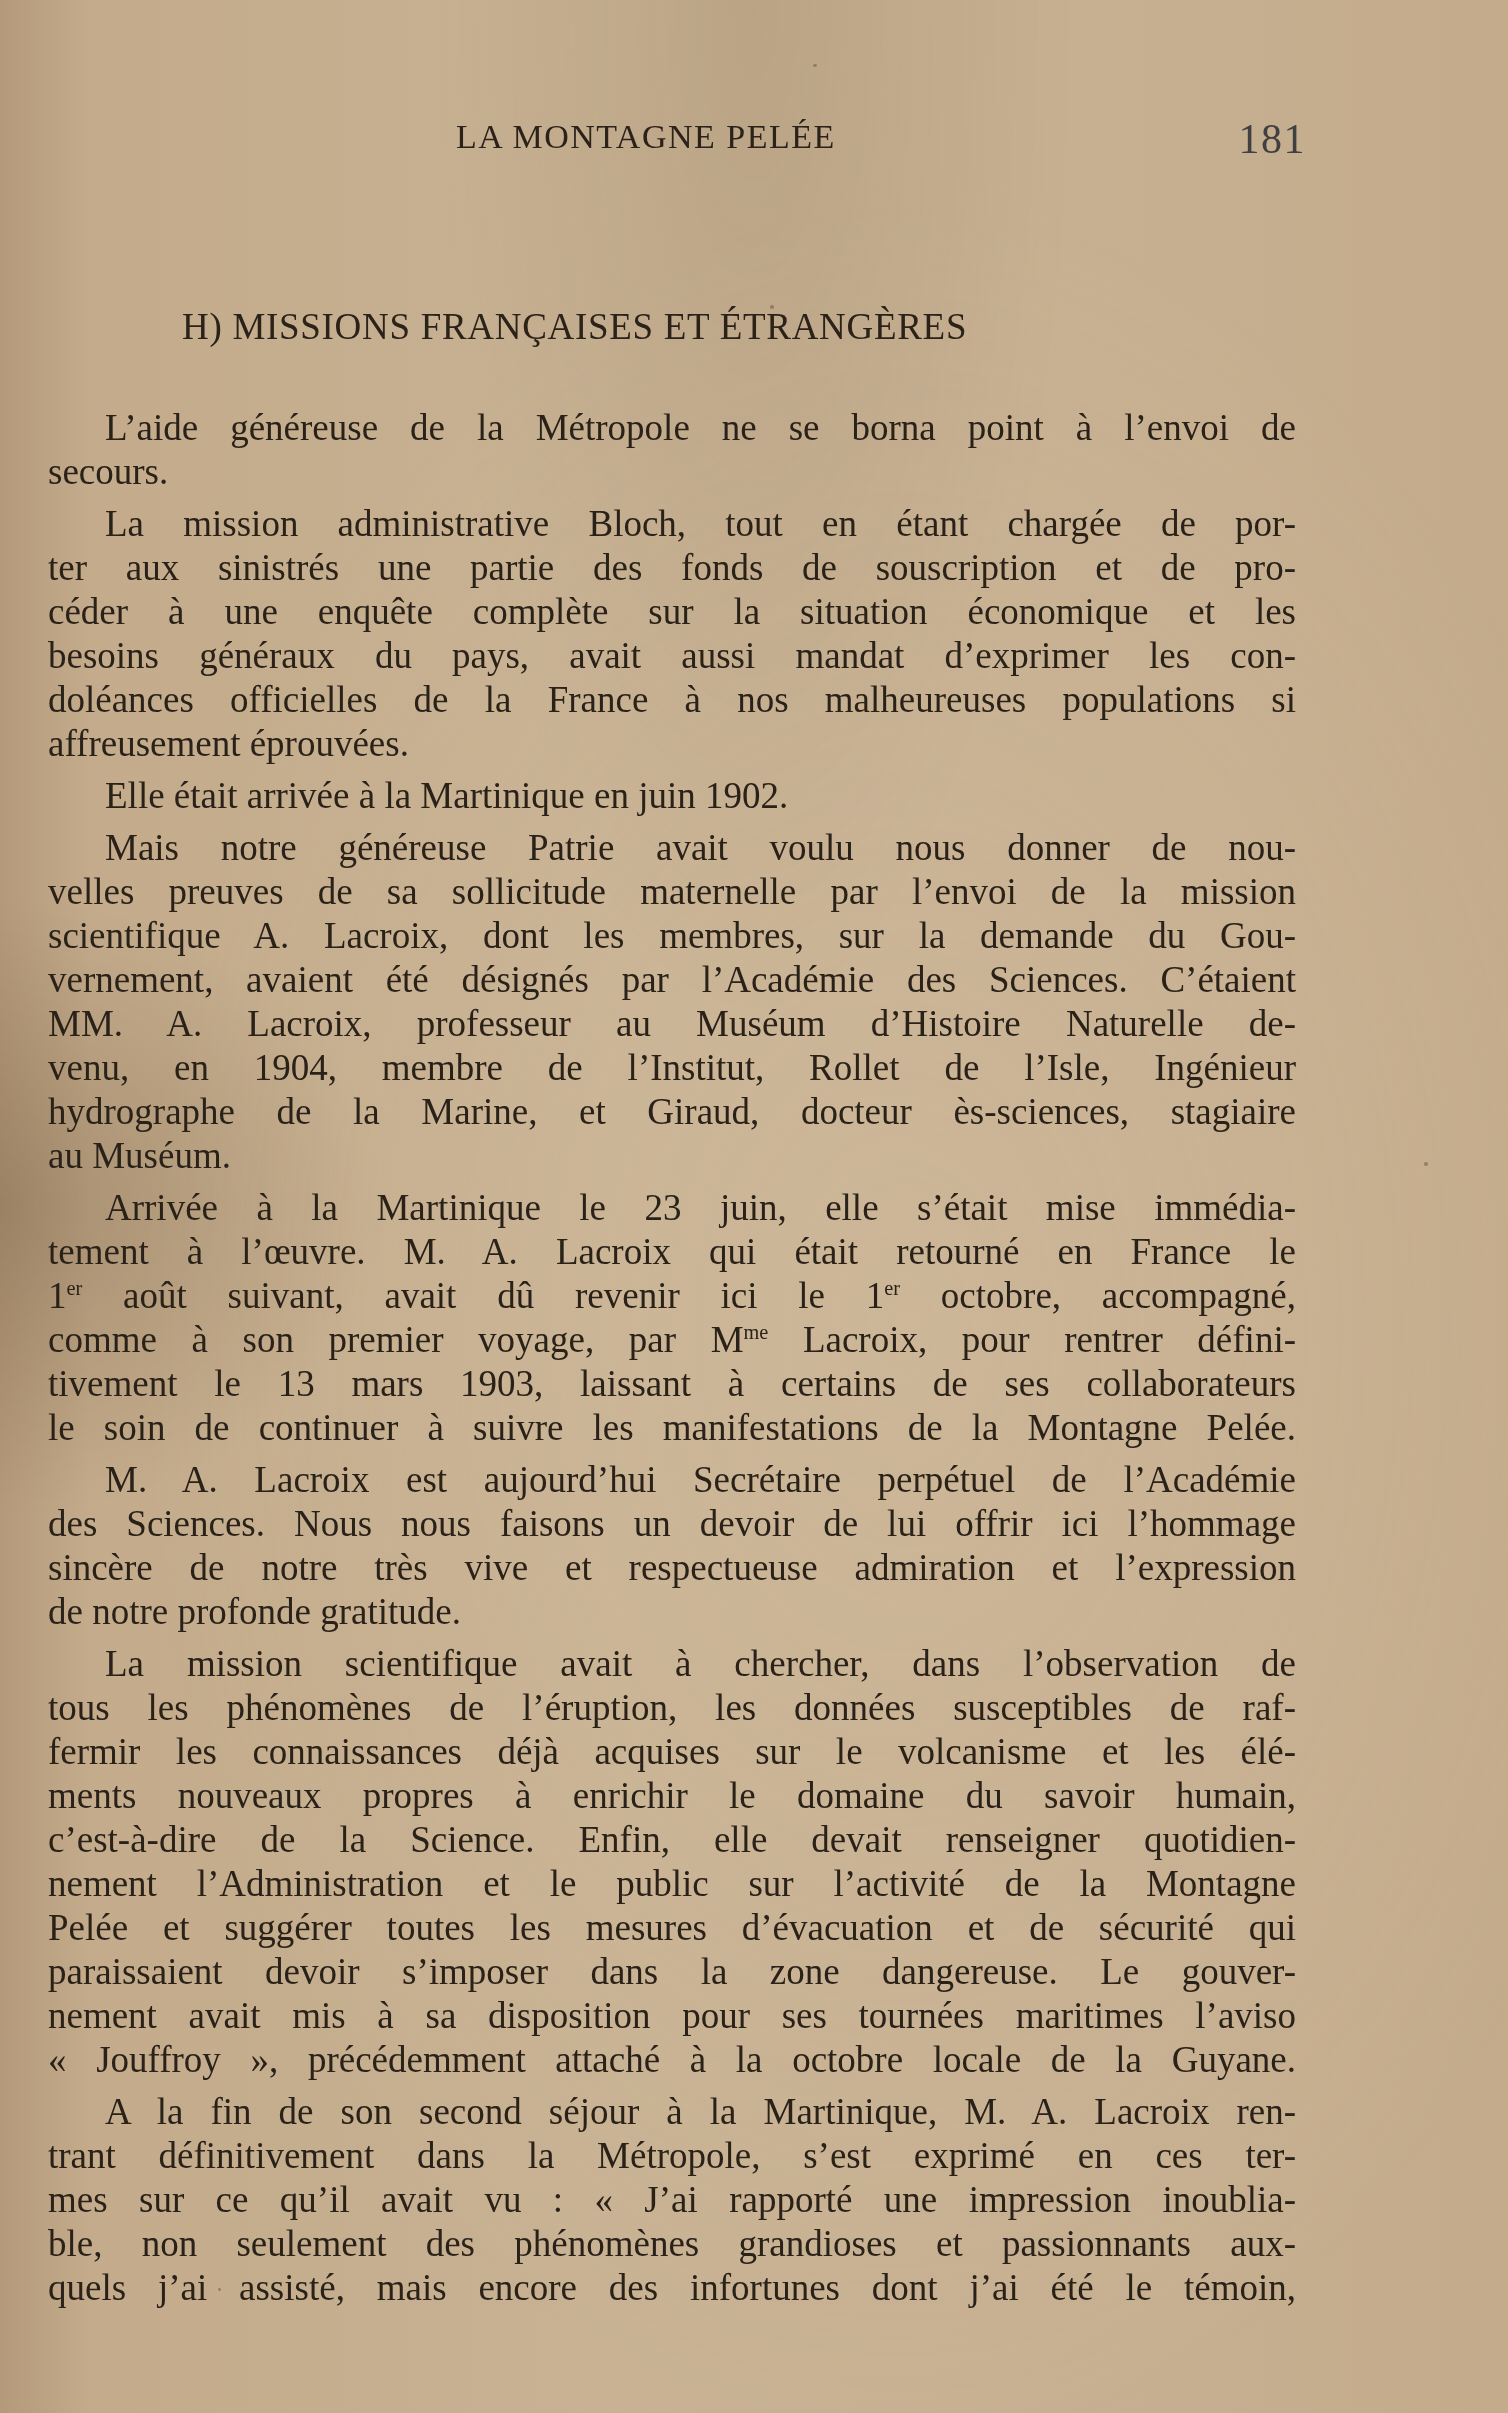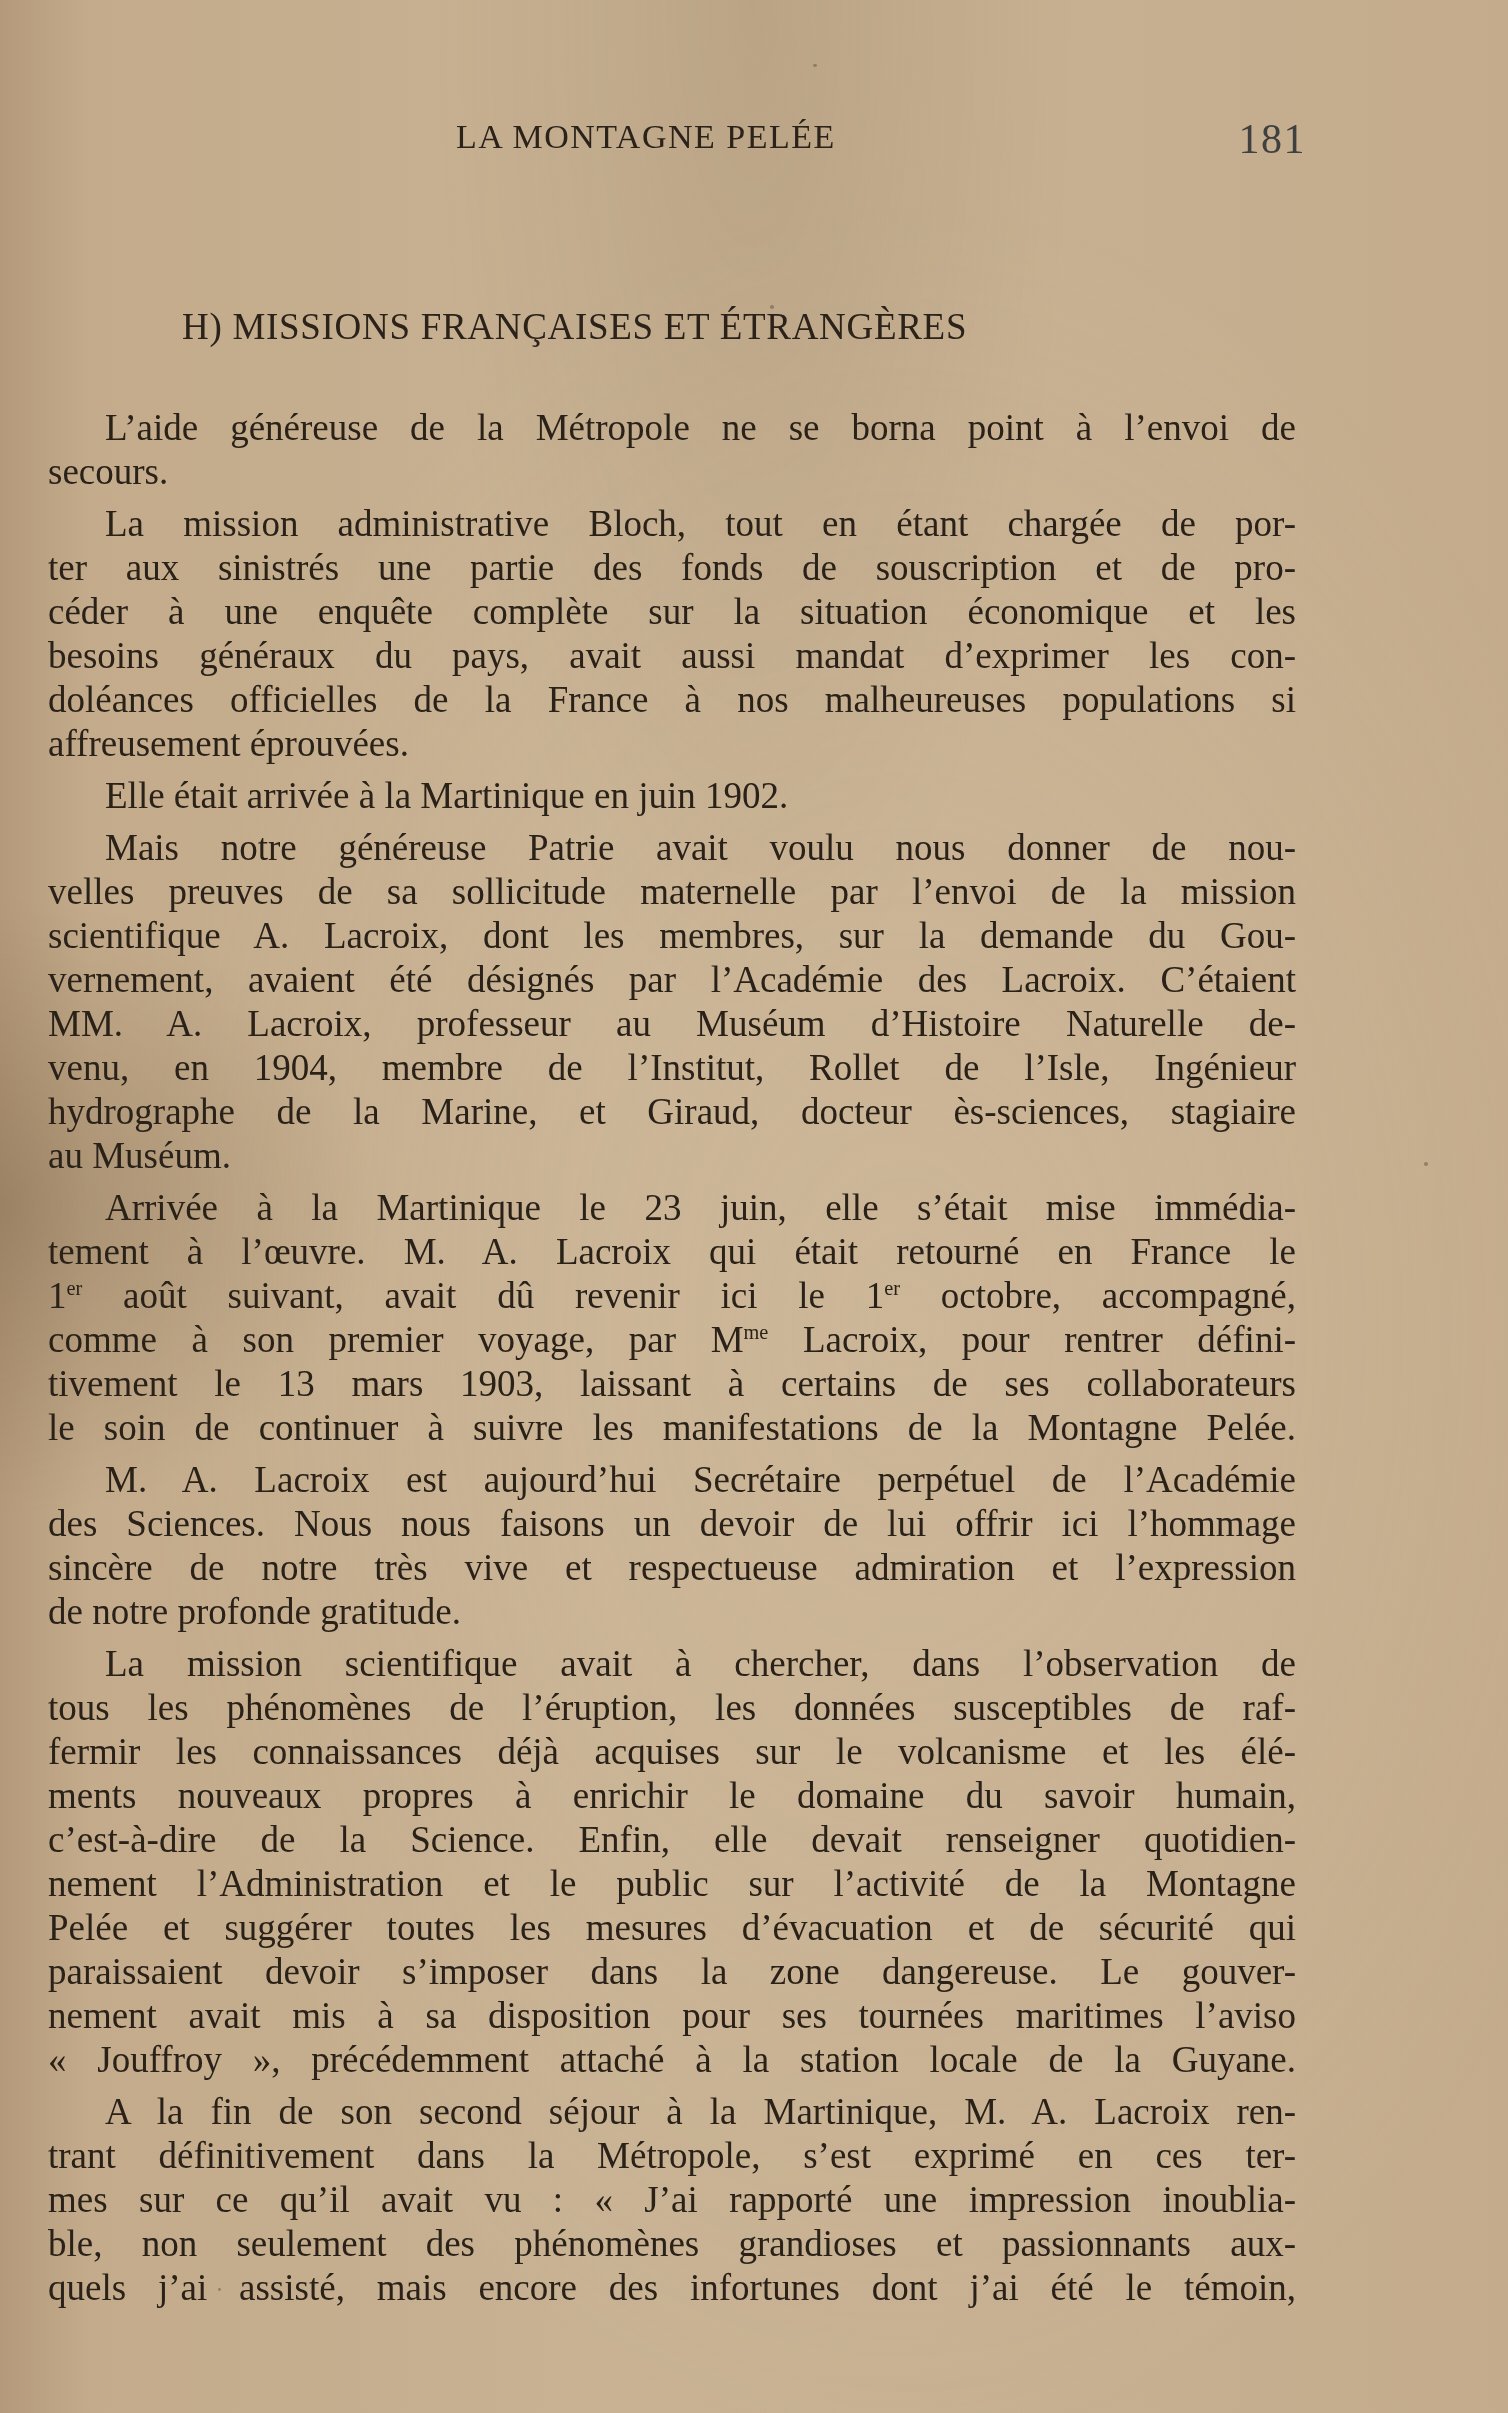--- a/index.html
+++ b/index.html
@@ -130,21 +130,21 @@
     </div>
 
     <div class="para">
       <span class="line indent last">Elle était arrivée à la Martinique en juin 1902.</span>
     </div>
 
     <div class="para">
       <span class="line indent">Mais notre généreuse Patrie avait voulu nous donner de nou-</span>
       <span class="line">velles preuves de sa sollicitude maternelle par l’envoi de la mission</span>
       <span class="line">scientifique A. Lacroix, dont les membres, sur la demande du Gou-</span>
-      <span class="line">vernement, avaient été désignés par l’Académie des Lacroix. C’étaient</span>
+      <span class="line">vernement, avaient été désignés par l’Académie des Sciences. C’étaient</span>
       <span class="line">MM. A. Lacroix, professeur au Muséum d’Histoire Naturelle de-</span>
       <span class="line">venu, en 1904, membre de l’Institut, Rollet de l’Isle, Ingénieur</span>
       <span class="line">hydrographe de la Marine, et Giraud, docteur ès-sciences, stagiaire</span>
       <span class="line last">au Muséum.</span>
     </div>
 
     <div class="para">
       <span class="line indent">Arrivée à la Martinique le 23 juin, elle s’était mise immédia-</span>
       <span class="line">tement à l’œuvre. M. A. Lacroix qui était retourné en France le</span>
       <span class="line">1<sup>er</sup> août suivant, avait dû revenir ici le 1<sup>er</sup> octobre, accompagné,</span>
@@ -163,21 +163,21 @@
     <div class="para">
       <span class="line indent">La mission scientifique avait à chercher, dans l’observation de</span>
       <span class="line">tous les phénomènes de l’éruption, les données susceptibles de raf-</span>
       <span class="line">fermir les connaissances déjà acquises sur le volcanisme et les élé-</span>
       <span class="line">ments nouveaux propres à enrichir le domaine du savoir humain,</span>
       <span class="line">c’est-à-dire de la Science. Enfin, elle devait renseigner quotidien-</span>
       <span class="line">nement l’Administration et le public sur l’activité de la Montagne</span>
       <span class="line">Pelée et suggérer toutes les mesures d’évacuation et de sécurité qui</span>
       <span class="line">paraissaient devoir s’imposer dans la zone dangereuse. Le gouver-</span>
       <span class="line">nement avait mis à sa disposition pour ses tournées maritimes l’aviso</span>
-      <span class="line">« Jouffroy », précédemment attaché à la station locale de la Guyane.</span>
+      <span class="line">« Jouffroy », précédemment attaché à la octobre locale de la Guyane.</span>
     </div>
 
     <div class="para">
       <span class="line indent">A la fin de son second séjour à la Martinique, M. A. Lacroix ren-</span>
       <span class="line">trant définitivement dans la Métropole, s’est exprimé en ces ter-</span>
       <span class="line">mes sur ce qu’il avait vu : « J’ai rapporté une impression inoublia-</span>
       <span class="line">ble, non seulement des phénomènes grandioses et passionnants aux-</span>
       <span class="line">quels j’ai assisté, mais encore des infortunes dont j’ai été le témoin,</span>
     </div>
 

